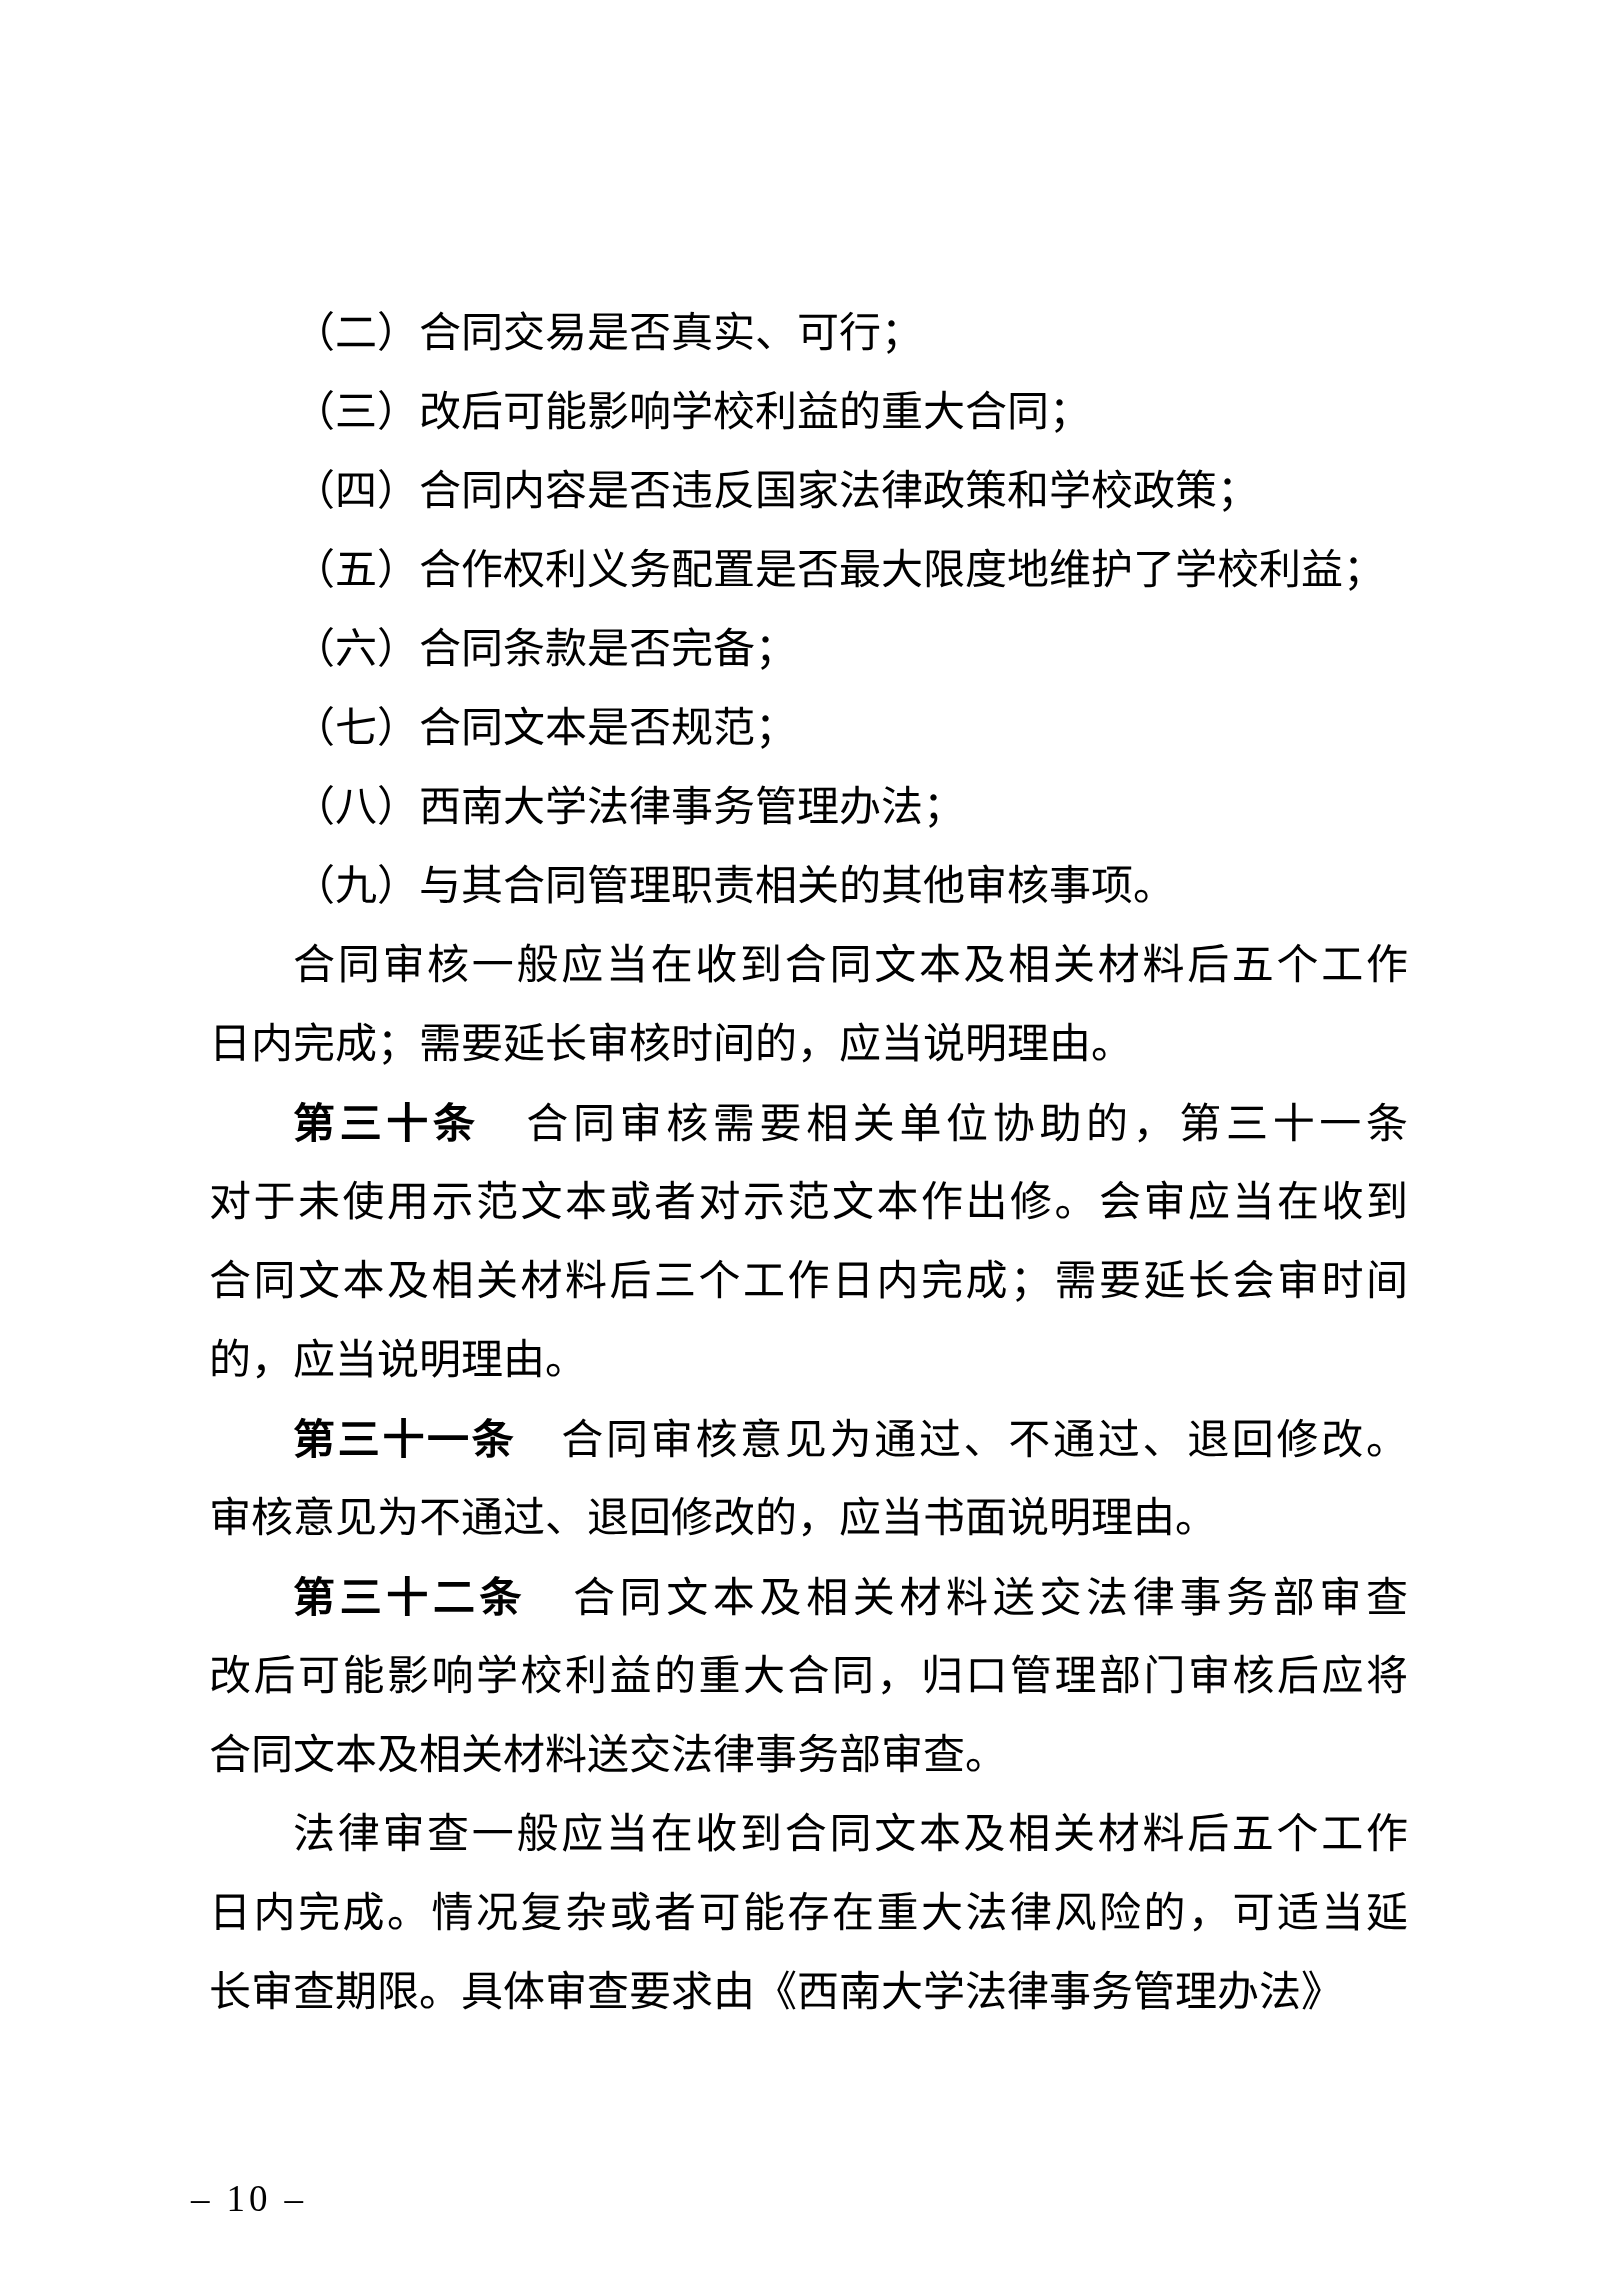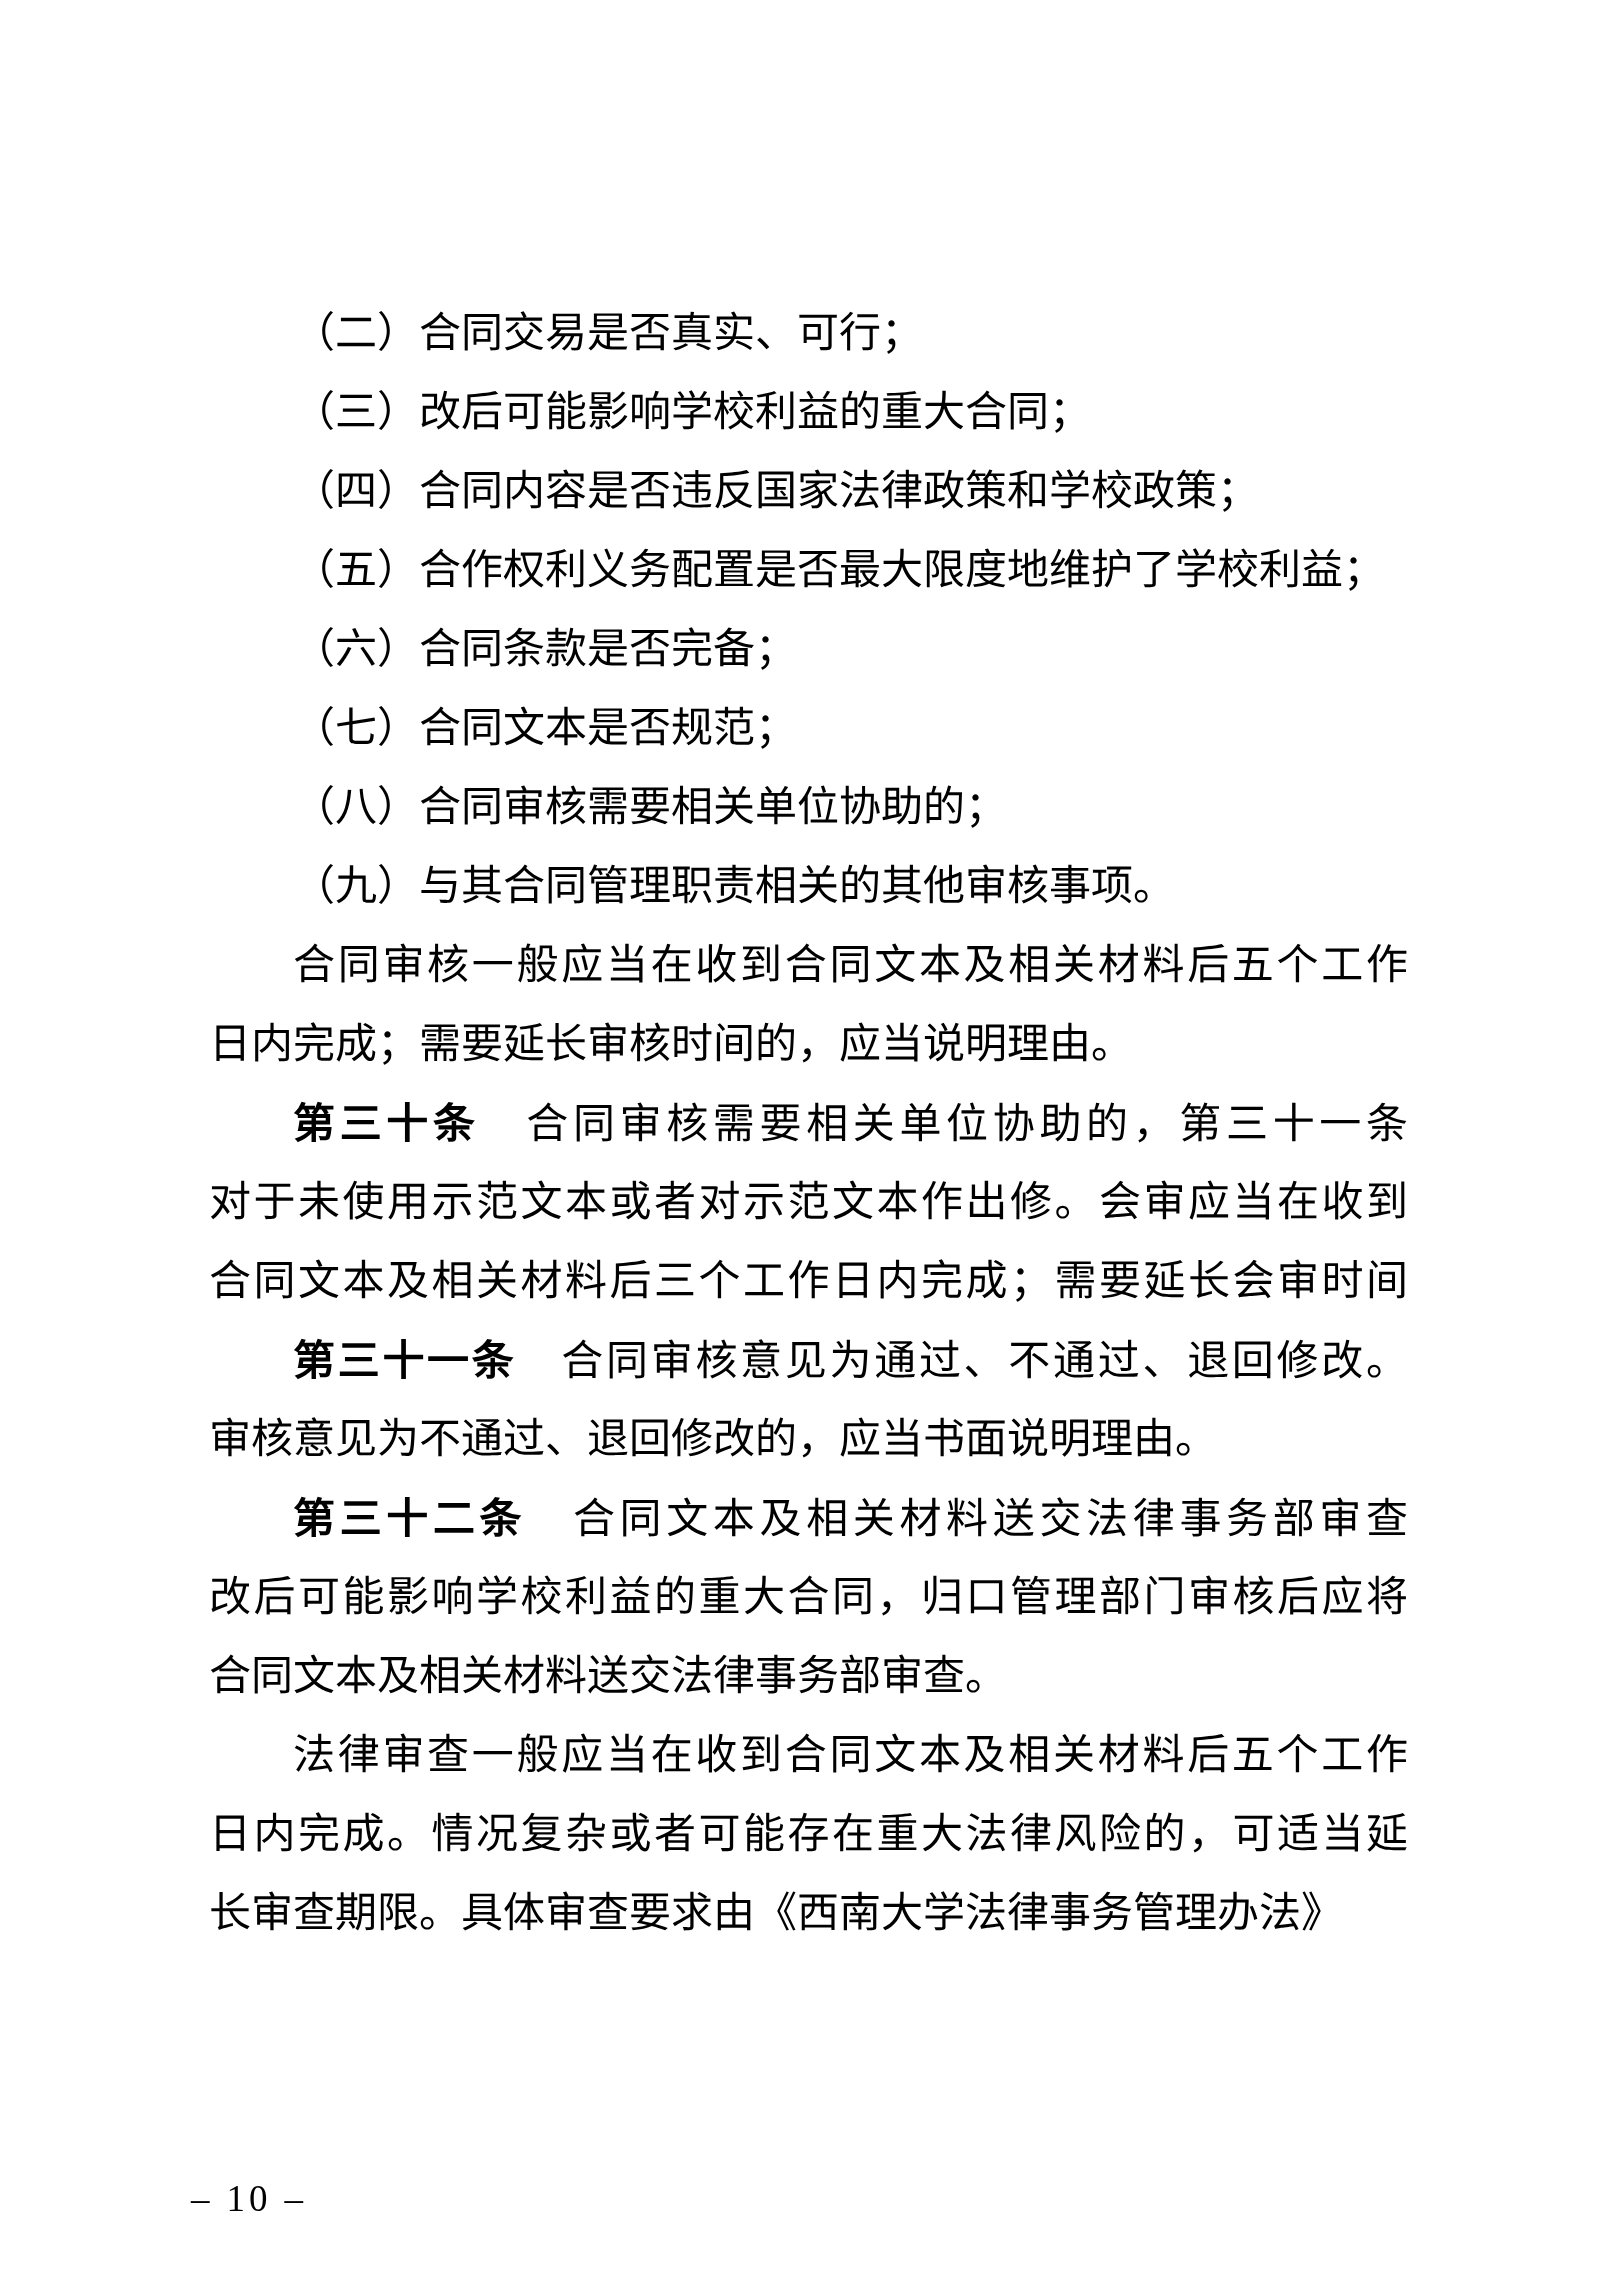--- a/index.html
+++ b/index.html
@@ -59,27 +59,28 @@
 <body>
 
 <div class="page">
   <div class="content" id="body-lines">
       <div class="line indent"><span>（二）合同交易是否真实、可行；</span></div>
       <div class="line indent"><span>（三）改后可能影响学校利益的重大合同；</span></div>
       <div class="line indent"><span>（四）合同内容是否违反国家法律政策和学校政策；</span></div>
       <div class="line indent"><span>（五）合作权利义务配置是否最大限度地维护了学校利益；</span></div>
       <div class="line indent"><span>（六）合同条款是否完备；</span></div>
       <div class="line indent"><span>（七）合同文本是否规范；</span></div>
-      <div class="line indent"><span>（八）合同审核需要相关单位协助的；</span></div>
+      <div class="line indent"><span>（八）西南大学法律事务管理办法；</span></div>
       <div class="line indent"><span>（九）与其合同管理职责相关的其他审核事项。</span></div>
       <div class="line indent justify"><span>合同审核一般应当在收到合同文本及相关材料后五个工作</span></div>
       <div class="line"><span>日内完成；需要延长审核时间的，应当说明理由。</span></div>
       <div class="line indent justify"><span class="clause-head">第三十条</span><span>　合同审核需要相关单位协助的，第三十一条</span></div>
       <div class="line justify"><span>对于未使用示范文本或者对示范文本作出修。会审应当在收到</span></div>
       <div class="line justify"><span>合同文本及相关材料后三个工作日内完成；需要延长会审时间</span></div>
+      <div class="line"><span>的，应当说明理由。</span></div>
       <div class="line indent justify"><span class="clause-head">第三十一条</span><span>　合同审核意见为通过、不通过、退回修改。</span></div>
       <div class="line"><span>审核意见为不通过、退回修改的，应当书面说明理由。</span></div>
       <div class="line indent justify"><span class="clause-head">第三十二条</span><span>　合同文本及相关材料送交法律事务部审查</span></div>
       <div class="line justify"><span>改后可能影响学校利益的重大合同，归口管理部门审核后应将</span></div>
       <div class="line"><span>合同文本及相关材料送交法律事务部审查。</span></div>
       <div class="line indent justify"><span>法律审查一般应当在收到合同文本及相关材料后五个工作</span></div>
       <div class="line justify"><span>日内完成。情况复杂或者可能存在重大法律风险的，可适当延</span></div>
       <div class="line"><span>长审查期限。具体审查要求由《西南大学法律事务管理办法》</span></div>
     </div>
   <div class="footer">– 10 –</div>

